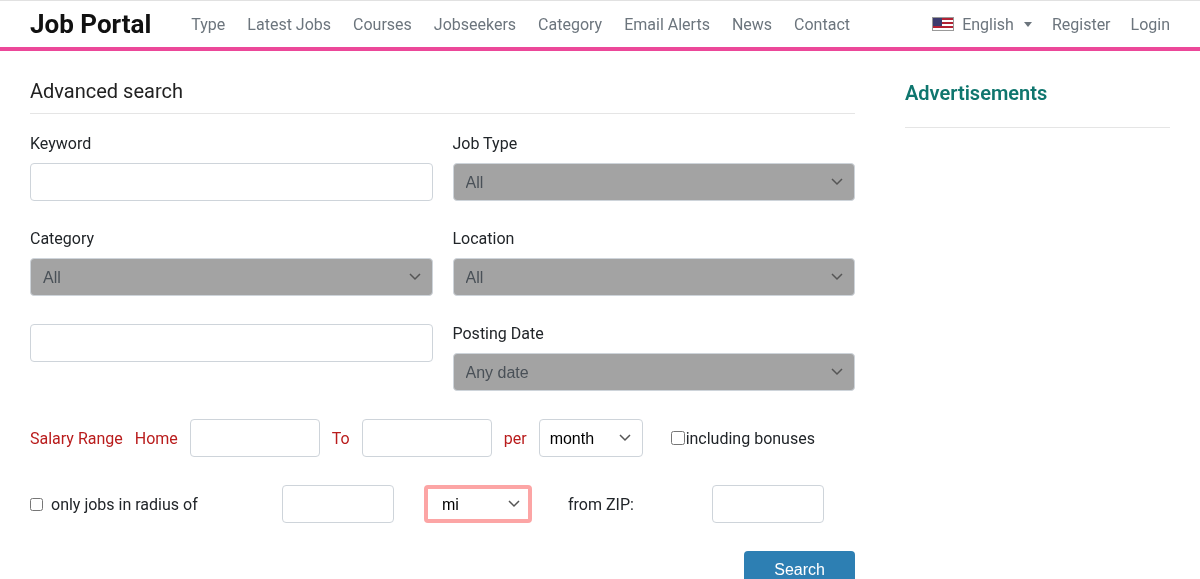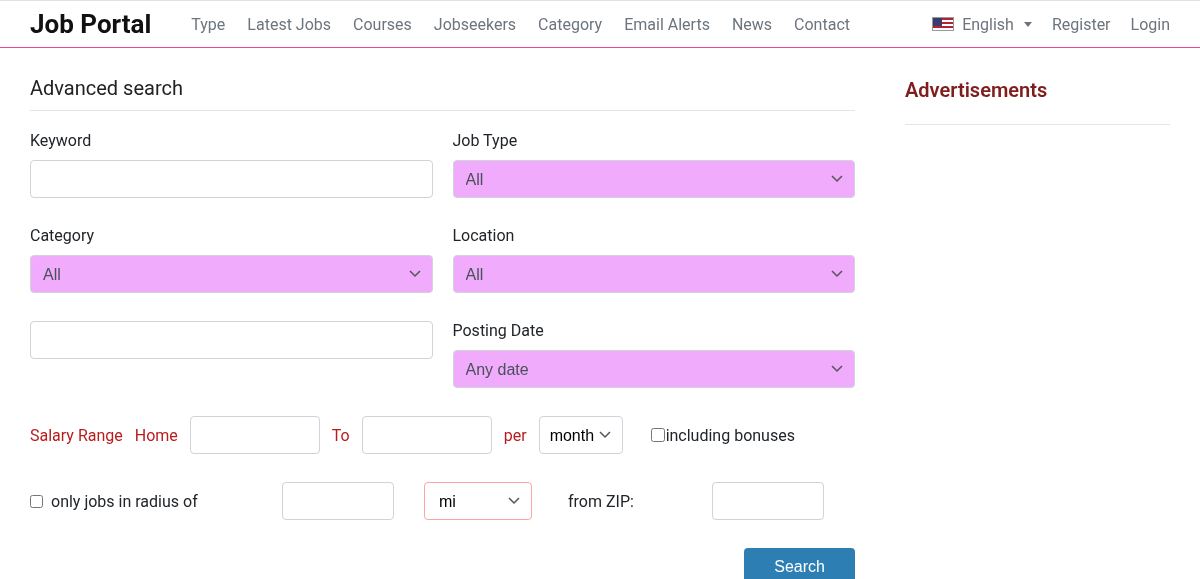--- a/index.html
+++ b/index.html
@@ -1,56 +1,56 @@
 <!DOCTYPE html>
 <html><head>
 <meta charset="utf-8">
 <style>
 * { box-sizing: border-box; margin: 0; padding: 0; }
 body { font-family: -apple-system, BlinkMacSystemFont, "Segoe UI", Roboto, "Helvetica Neue", Arial, sans-serif; font-size: 16px; color: #212529; background: #fff; }
-.navbar { border-top: 1px solid #e1e1e1; border-bottom: 1px solid #ec4899; padding: 8px 0; display: flex; align-items: center; }
+.navbar { border-top: 1px solid #e1e1e1; border-bottom: 4px solid #ec4899; padding: 8px 0; display: flex; align-items: center; }
 .navbar-inner { width: 100%; max-width: 1180px; margin: 0 auto; display: flex; align-items: center; padding: 0 20px; }
 .brand { font-size: 26px; font-weight: 700; color: #111; margin-right: 40px; white-space: nowrap; }
 .nav-left { display: flex; gap: 22px; align-items: center; }
 .nav-left a { color: #6c757d; text-decoration: none; font-size: 16px; }
 .nav-right { margin-left: auto; display: flex; gap: 20px; align-items: center; }
 .nav-right a { color: #6c757d; text-decoration: none; font-size: 16px; }
 .lang { display: flex; align-items: center; gap: 8px; color: #6c757d; cursor: pointer; }
 .flag { width: 22px; height: 14px; display: inline-block; position: relative; overflow: hidden; border: 1px solid #999; }
 .flag .stripes { position:absolute; inset:0; background: repeating-linear-gradient(to bottom, #b22234 0 2px, #fff 2px 4px); }
 .flag .canton { position:absolute; top:0; left:0; width:9px; height:8px; background:#3c3b6e; }
 .caret { display:inline-block; width:0; height:0; border-left:4px solid transparent; border-right:4px solid transparent; border-top:5px solid #6c757d; margin-left:2px; vertical-align: middle; }
 .container { max-width: 1180px; margin: 0 auto; padding: 0 20px; display: flex; gap: 50px; }
 .main { flex: 1; max-width: 855px; }
 .side { width: 265px; }
 h1.page-title { font-size: 20px; font-weight: 400; color: #222; margin-top: 28px; margin-bottom: 10px; }
 .page-rule { border: 0; border-top: 1px solid #e5e5e5; margin-bottom: 20px; }
-h2.ads-title { font-size: 20px; font-weight: 600; color: #7f1d1d; margin-top: 30px; margin-bottom: 22px; }
+h2.ads-title { font-size: 20px; font-weight: 600; color: #0f766e; margin-top: 30px; margin-bottom: 22px; }
 .ads-rule { border: 0; border-top: 1px solid #e5e5e5; }
 .row { display: flex; gap: 20px; margin-bottom: 28px; }
 .col { flex: 1; display: flex; flex-direction: column; }
 .label { font-size: 16px; color: #212529; margin-bottom: 10px; }
 .form-control { width: 100%; height: 38px; border: 1px solid #ced4da; border-radius: 4px; padding: 6px 12px; font-size: 16px; background: #fff; color: #495057; }
-.form-select { appearance: none; background: #f0abfc; padding-right: 30px; position: relative; }
+.form-select { appearance: none; background: #a3a3a3; padding-right: 30px; position: relative; }
 .select-wrap { position: relative; }
 .select-caret { position: absolute; right: 12px; top: 50%; transform: translateY(-50%); pointer-events: none; width: 12px; height: 8px; }
 .select-caret svg { display: block; }
 .inline-row { display: flex; align-items: center; gap: 12px; margin-bottom: 28px; flex-wrap: wrap; }
 .inline-row .label-inline { font-size: 16px; color: #b91c1c; }
 .input-sm { width: 130px; height: 38px; border: 1px solid #ced4da; border-radius: 4px; padding: 6px 10px; font-size: 16px; }
 .select-sm-wrap { position: relative; display:inline-block; }
 .select-sm { width: 90px; height: 38px; border: 1px solid #ced4da; border-radius: 4px; padding: 6px 24px 6px 10px; font-size: 16px; appearance:none; background:#fff; }
-.select-per { width: 84px; }
+.select-per { width: 104px; }
 .chk-wrap { display: flex; align-items: center; gap: 1px; margin-left: 16px; }
 .chk-wrap input { width: 14px; height: 14px; }
 .radius-row { display: flex; align-items: center; margin-bottom: 28px; gap: 0; }
 .radius-chk { display: flex; align-items: center; gap: 8px; width: 210px; }
 .radius-dist { width: 112px; height: 38px; border: 1px solid #ced4da; border-radius: 4px; padding: 6px 10px; font-size: 16px; margin-left: 42px; }
 .radius-unit-wrap { position:relative; display:inline-block; margin-left: 30px; }
-.radius-unit { width: 108px; height: 38px; border: 1px solid #fca5a5; border-radius: 4px; padding: 6px 28px 6px 14px; font-size: 16px; appearance:none; background:#fff; }
+.radius-unit { width: 108px; height: 38px; border: 4px solid #fca5a5; border-radius: 4px; padding: 6px 28px 6px 14px; font-size: 16px; appearance:none; background:#fff; }
 .from-zip-lbl { margin-left: 36px; }
 .zip-input { width: 112px; height: 38px; border: 1px solid #ced4da; border-radius: 4px; padding: 6px 10px; font-size: 16px; margin-left: 78px; }
 .btn-row { display: flex; justify-content: flex-end; }
 .btn-primary { background: #2d7fb3; color: #fff; border: none; border-radius: 4px; padding: 10px 30px; font-size: 16px; cursor: pointer; }
 </style>
 </head>
 <body>
 
 <nav class="navbar">
   <div class="navbar-inner">

